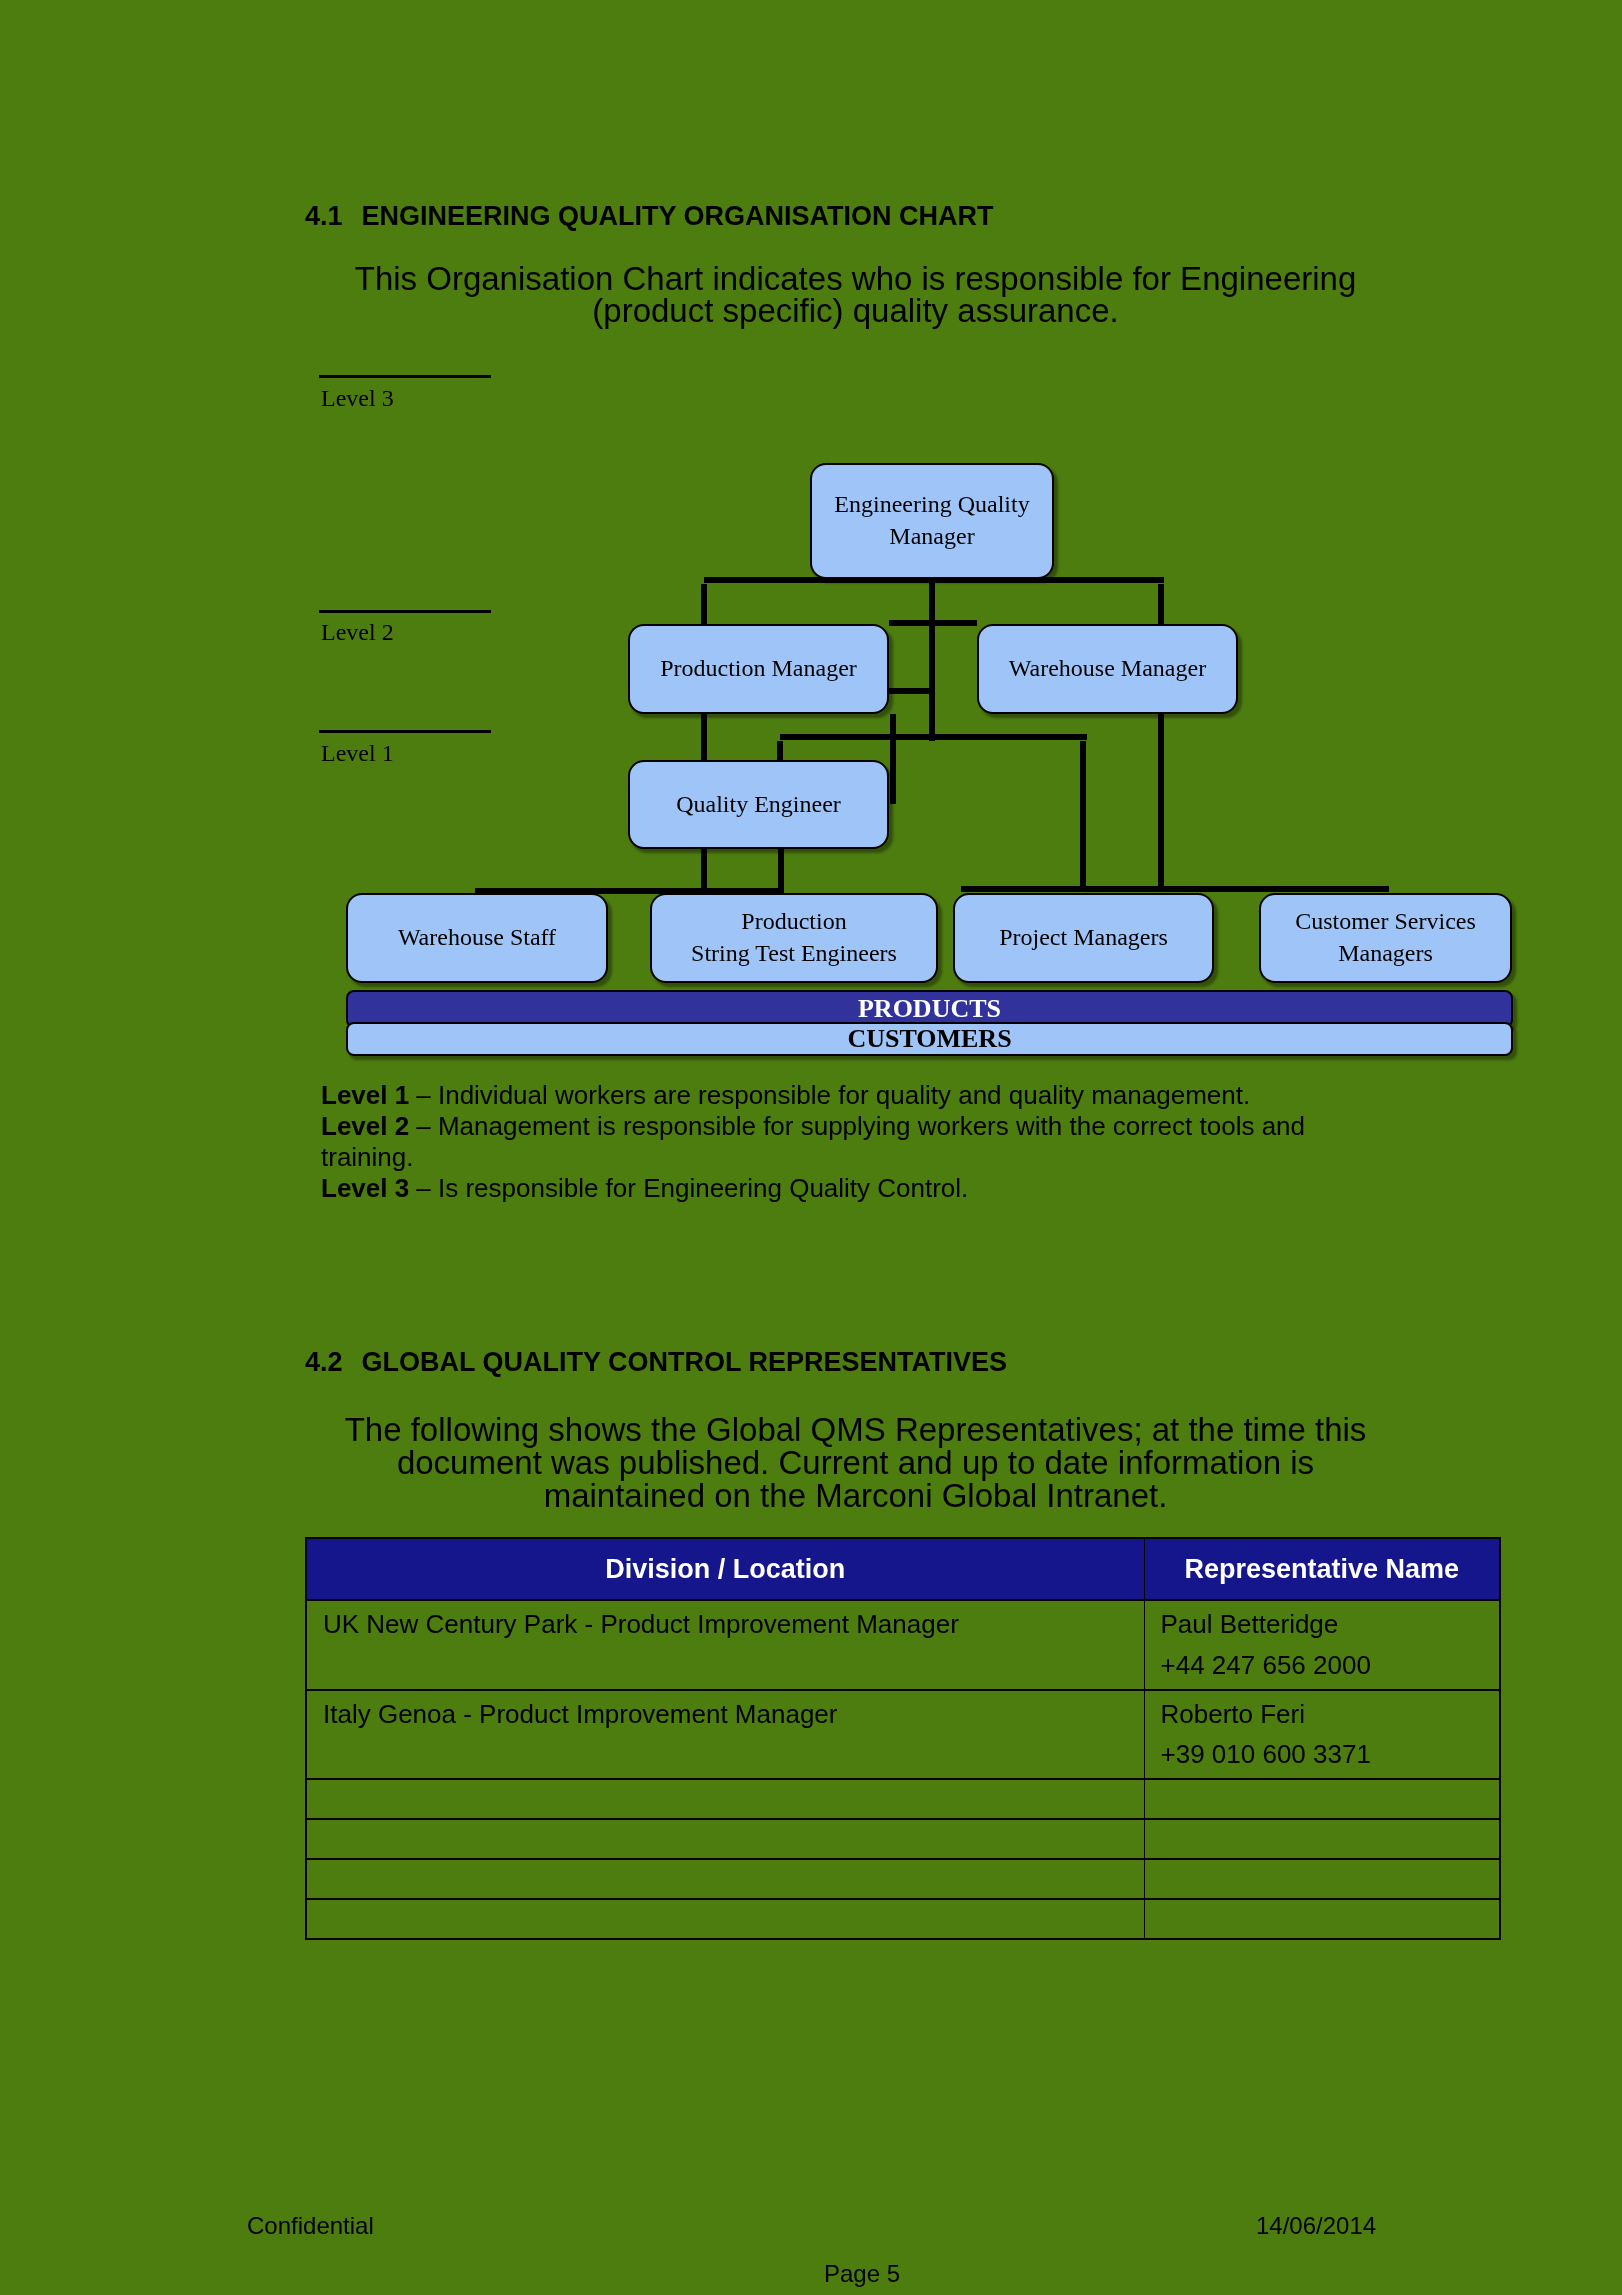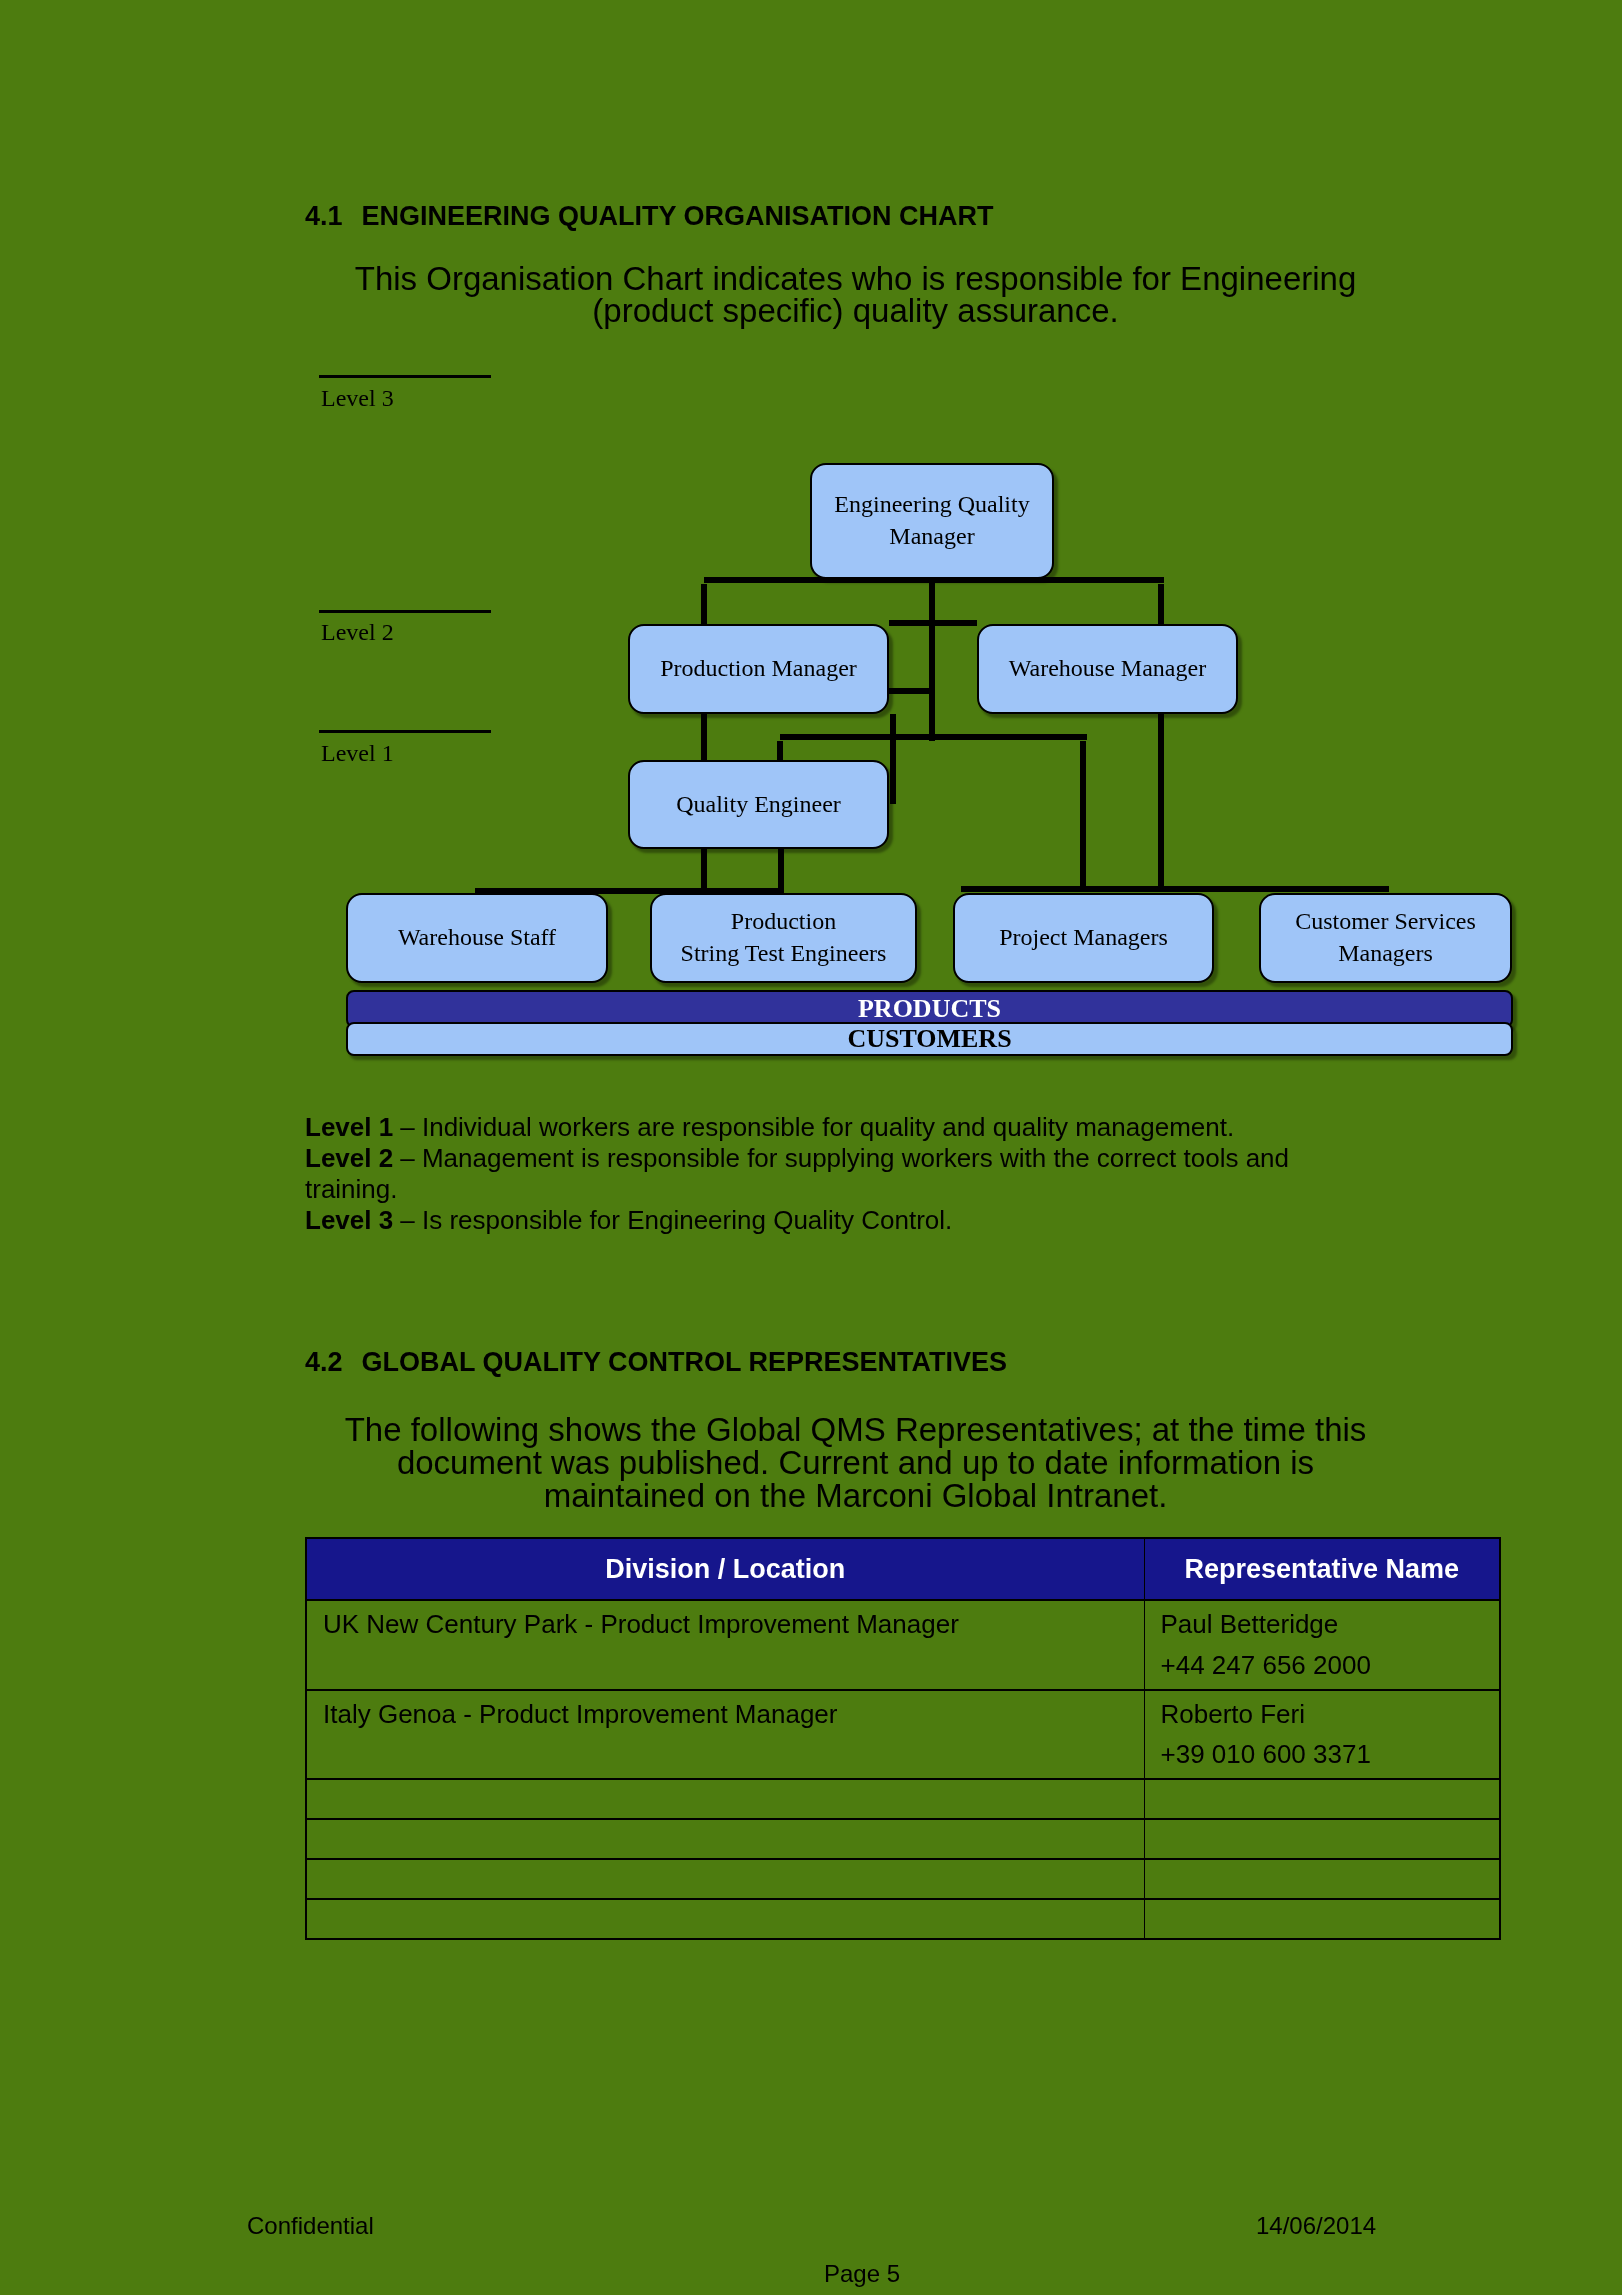--- a/index.html
+++ b/index.html
@@ -87,39 +87,39 @@
   </div>
   <div class="node" style="left:977px;top:624px;width:261px;height:90px;">
     <span>Warehouse Manager</span>
   </div>
   <div class="node" style="left:628px;top:760px;width:261px;height:89px;">
     <span>Quality Engineer</span>
   </div>
   <div class="node" style="left:346px;top:893px;width:262px;height:90px;">
     <span>Warehouse Staff</span>
   </div>
-  <div class="node" style="left:650px;top:893px;width:267px;height:90px;">
+  <div class="node" style="left:650px;top:893px;width:288px;height:90px;">
     <span>Production</span>
     <span>String Test Engineers</span>
   </div>
   <div class="node" style="left:953px;top:893px;width:261px;height:90px;">
     <span>Project Managers</span>
   </div>
   <div class="node" style="left:1259px;top:893px;width:253px;height:90px;">
     <span>Customer Services</span>
     <span>Managers</span>
   </div>
   <div class="node hbar bar-products" style="left:346px;top:990px;width:1167px;height:38px;">
     <span>PRODUCTS</span>
   </div>
   <div class="node hbar" style="left:346px;top:1022px;width:1167px;height:34px;">
     <span>CUSTOMERS</span>
   </div>
 
-  <div class="notes" style="top:1112px;">
+  <div class="notes" style="top:1080px;margin-left:16px;">
     <span class="note-label">Level 1</span><span class="note-text">– Individual workers are responsible for quality and quality management.</span><br>
     <span class="note-label">Level 2</span><span class="note-text">– Management is responsible for supplying workers with the correct tools and training.</span><br>
     <span class="note-label">Level 3</span><span class="note-text">– Is responsible for Engineering Quality Control.</span>
   </div>
 
   <div class="heading" style="top:1347px;text-align:center;">
     <span class="h-num">4.2</span><span>GLOBAL QUALITY CONTROL REPRESENTATIVES</span>
   </div>
   <div class="para" style="top:1413px;line-height:33px;">The following shows the Global QMS Representatives; at the time this document was published. Current and up to date information is maintained on the Marconi Global Intranet.</div>
 

